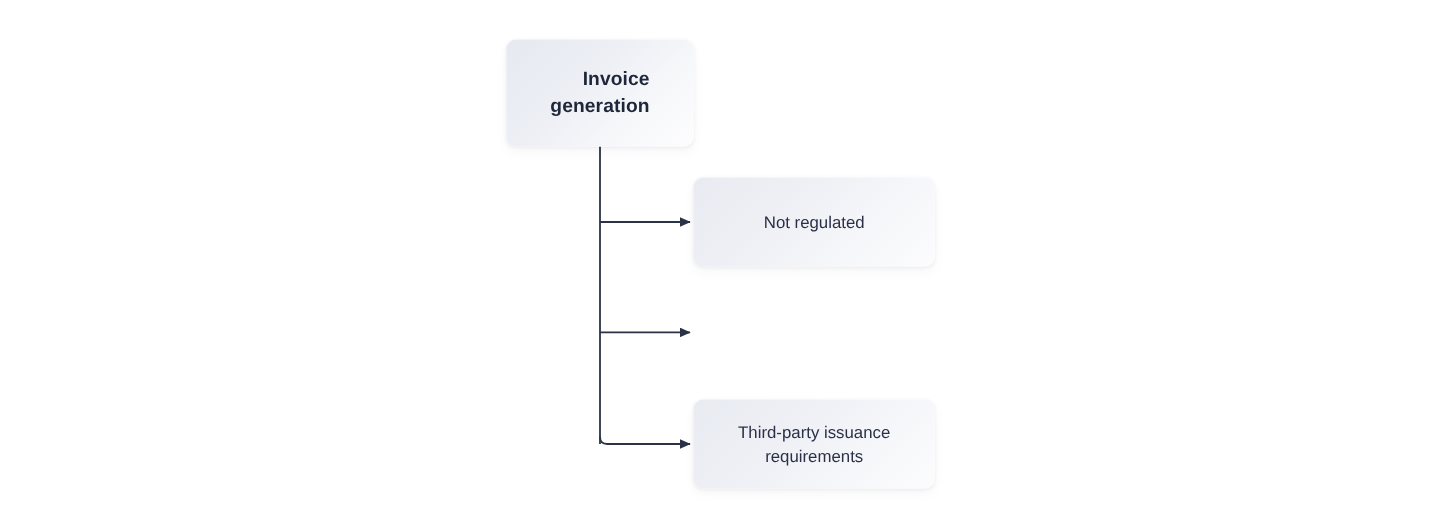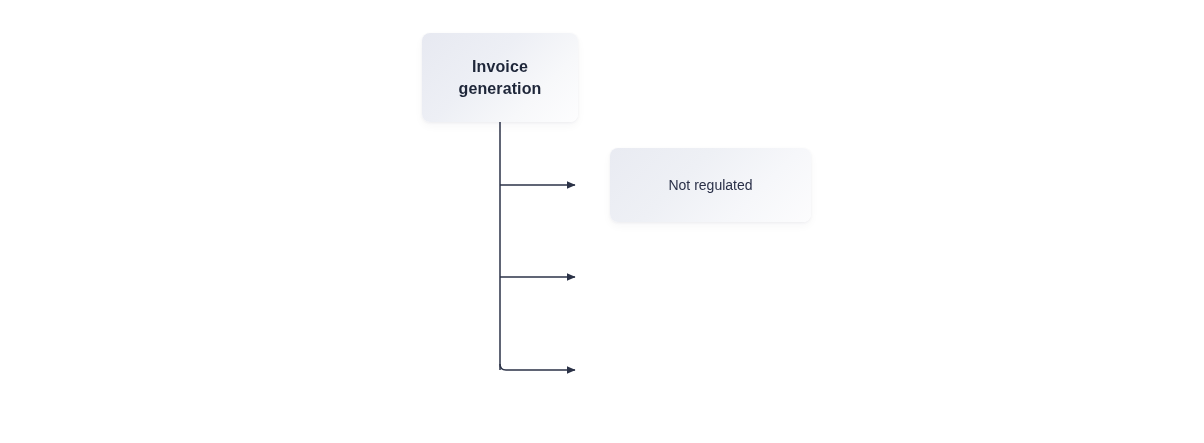--- a/index.html
+++ b/index.html
@@ -49,31 +49,31 @@
     top: 33px;
     width: 156px;
     height: 89px;
     font-size: 16px;
     font-weight: bold;
     line-height: 1.32;
     letter-spacing: 0.1px;
     color: #1e2639;
     padding: 0 8px;
     background: linear-gradient(135deg, #e7e9f1 0%, #edeff5 40%, #f7f8fa 72%, #fdfdfe 100%);
+    text-align: right;
   }
 
   .node.child {
     left: 578px;
     width: 201px;
     height: 74px;
     font-size: 14px;
     font-weight: normal;
     line-height: 1.45;
     padding: 0 14px;
-    margin-left: 32px;
   }
 
   .node.child.c0 { top: 148px; }
   .node.child.c1 { top: 241px; }
   .node.child.c2 { top: 333px; }
 
   .node-label {
     display: block;
     white-space: pre-line;
   }
@@ -102,14 +102,18 @@
   <div class="node root">
     <span class="node-label">Invoice
 generation</span>
   </div>
 
   <div class="node child c0">
     <span class="node-label">Not regulated</span>
   </div>
 
 
+  <div class="node child c2">
+    <span class="node-label">Third-party issuance
+requirements</span>
+  </div>
 
 </div>
 
 </body></html>

